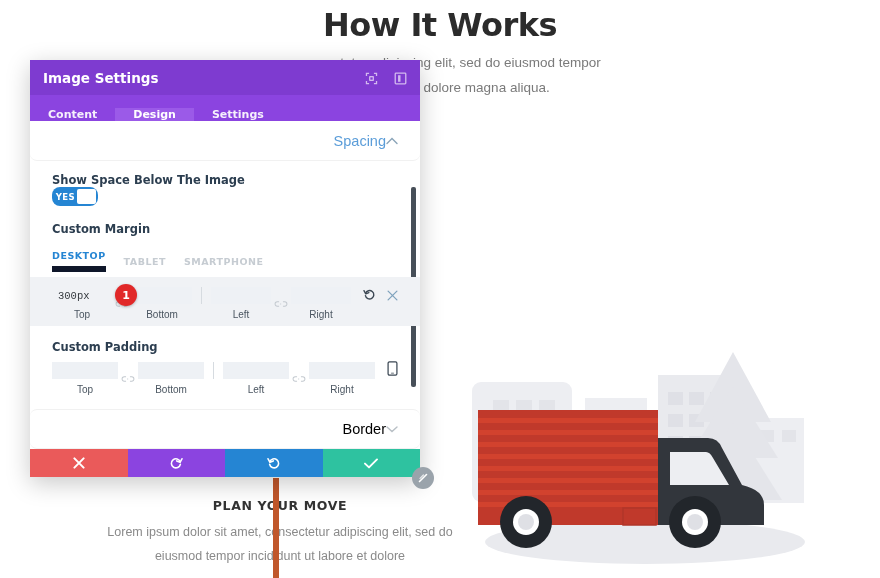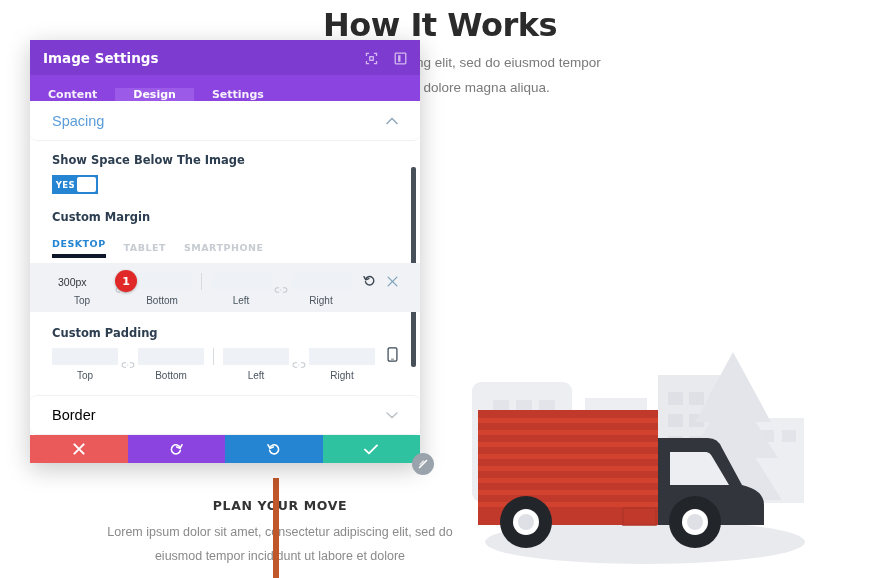--- a/index.html
+++ b/index.html
@@ -42,21 +42,21 @@
   .orange-line {
     position: absolute; left: 273px; top: 478px;
     width: 6px; height: 100px; background: #c0572b;
   }
 
   
   .illus { position: absolute; left: 430px; top: 330px; width: 450px; height: 248px; }
 
   
   .modal {
-    position: absolute; left: 30px; top: 40px;
+    position: absolute; left: 30px; top: 60px;
     width: 390px;
     background: #ffffff;
     box-shadow: 0 6px 24px rgba(0,0,0,0.22);
     border-radius: 3px;
     overflow: visible;
   }
   .modal-header {
     height: 35px; background: #7e3bd0;
     display: flex; align-items: center; justify-content: space-between;
     padding: 0 13px;
@@ -75,75 +75,75 @@
     padding: 0 18px; display: flex; align-items: center; justify-content: center;
     color: #ffffff; font-size: 11px; font-weight: 700; cursor: pointer;
     font-family: "DejaVu Sans", sans-serif;
     opacity: 0.92;
   }
   .tab.active { background: #9b5ae8; opacity: 1; }
 
   .modal-body { position: relative; background: #ffffff; }
 
   .section-head {
-    height: 40px; display: flex; align-items: center; justify-content: space-between;
+    height: 40px; display: flex; align-items: center; justify-content: flex-end;
     padding: 0 22px 0 22px;
     border-bottom: 1px solid #f1f1f1;
     border-radius: 7px;
   }
   .section-head .title { font-size: 14.5px; color: #5b9dd9; }
   .section-head .title.muted { color: #000000; }
   .chev { color: #8aa4b8; font-size: 11px; }
   .chev.grey { color: #b9c0c6; }
 
   .field-block { padding: 12px 22px 0 22px; }
   .field-label {
-    font-size: 11.5px; font-weight: 700; color: #2c3e50; margin-bottom: 8px;
+    font-size: 11.5px; font-weight: 700; color: #2c3e50; 
     font-family: "DejaVu Sans", sans-serif;
   }
   .label-plain {
     font-size: 11.5px; font-weight: 700; color: #2c3e50;
     font-family: "DejaVu Sans", sans-serif;
   }
 
   .toggle {
-    width: 46px; height: 19px; border-radius: 0;
+    width: 46px; height: 19px; border-radius: 8px;
     background: #2585d3; display: flex; align-items: center;
     padding: 2px; cursor: pointer;
   }
   .toggle .txt {
     color: #ffffff; font-size: 8.5px; font-weight: 700; letter-spacing: 0.4px;
     width: 24px; text-align: center;
     font-family: "DejaVu Sans", sans-serif;
   }
   .toggle .knob { width: 20px; height: 15px; background: #ffffff; border-radius: 2px; }
 
   .device-tabs {
     display: flex; gap: 18px; align-items: flex-end; margin-top: 14px;
     padding-bottom: 5px;
   }
   .dtab {
     font-size: 9.5px; font-weight: 700; letter-spacing: 0.5px; color: #c6ccd2;
     padding-bottom: 5px; cursor: pointer;
     font-family: "DejaVu Sans", sans-serif;
   }
-  .dtab.active { color: #2585d3; border-bottom: 4px solid #0f172a; }
+  .dtab.active { color: #2585d3; border-bottom: 6px solid #0f172a; }
 
   .spacing-row {
     display: flex; align-items: flex-start; padding: 10px 22px 6px 22px;
     position: relative;
   }
   .spacing-row.highlight { background: #f0f2f5; }
   .quad { display: flex; align-items: flex-start; flex: 1; }
   .inputs-pair { display: flex; align-items: center; flex: 1; }
   .inp-wrap { flex: 1; text-align: center; }
   .inp {
     height: 17px; background: #eef1f5; border: none; width: 100%;
     font-size: 10.5px; color: #33383d; padding: 0 6px;
-    font-family: Liberation Sans, sans-serif;
+    font-family: Liberation Mono, monospace;
     display: flex; align-items: center;
   }
   .inp.filled { background: transparent; }
   .sub-lbl {
     font-size: 10px; color: #4a5560; margin-top: 5px; 
     font-family: "Liberation Sans", sans-serif;
   }
   .chain { width: 14px; margin: 0 3px; display: flex; justify-content: center; }
   .divider-v { width: 1px; background: #d6dbe0; height: 17px; margin: 0 9px; }
   .row-actions { display: flex; align-items: center; gap: 11px; padding-left: 12px; height: 17px; }

